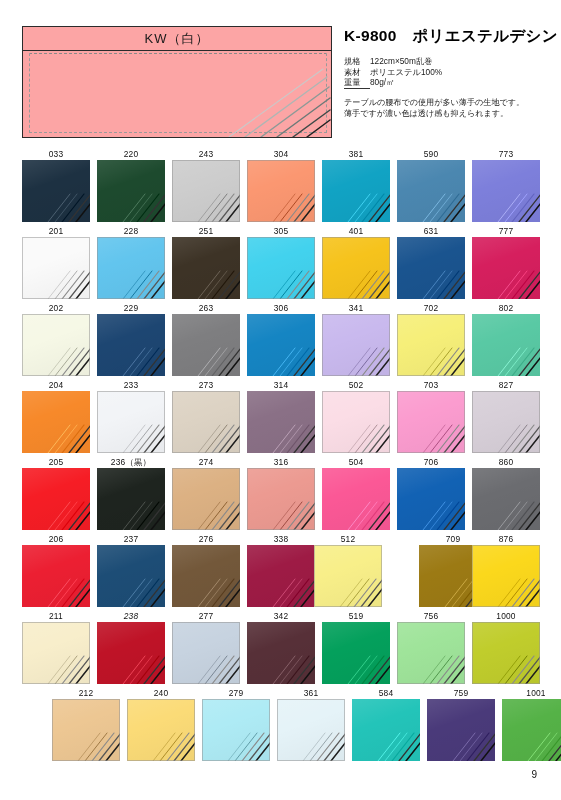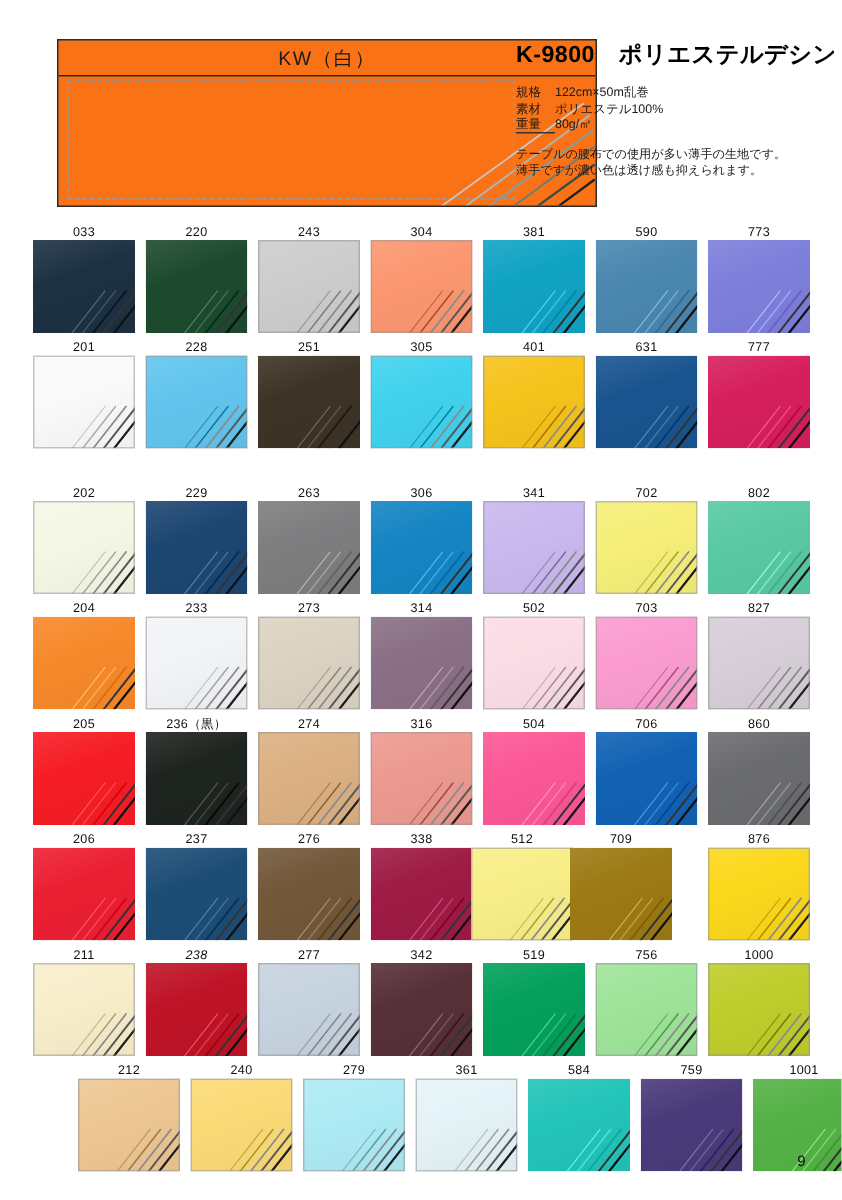--- a/index.html
+++ b/index.html
@@ -9,22 +9,22 @@
     font-family:"Liberation Sans","DejaVu Sans",sans-serif;
     color:#000;
     overflow:hidden;
     position:relative;
   }
   .page{position:relative;width:561px;height:800px;}
 
   
   .header{position:absolute;left:22px;top:26px;width:517px;height:112px;}
   .kw-box{
-    position:absolute;left:16px;top:0;width:360px;height:112px;
-    border:1px solid #2b2b2b;box-sizing:border-box;background:#f97316;
+    position:absolute;left:0;top:0;width:310px;height:112px;
+    border:1px solid #2b2b2b;box-sizing:border-box;background:#fca5a5;
     overflow:hidden;
   }
   .kw-title{
     position:absolute;left:0;top:3px;width:100%;
     text-align:center;font-size:13px;letter-spacing:1px;color:#1a1a1a;
   }
   .kw-rule{
     position:absolute;left:0;top:23px;width:100%;height:0;
     border-top:1px solid #2b2b2b;
   }
@@ -350,21 +350,21 @@
                 <line x1="2" y1="34" x2="24" y2="6" stroke="#ff5b9a" stroke-width="0.80" stroke-linecap="round"></line>
                 <line x1="9" y1="34" x2="31" y2="6" stroke="#f94281" stroke-width="0.98" stroke-linecap="round"></line>
                 <line x1="16" y1="34" x2="38" y2="6" stroke="#ba0342" stroke-width="1.16" stroke-linecap="round"></line>
                 <line x1="23" y1="34" x2="45" y2="6" stroke="#333333" stroke-width="1.34" stroke-linecap="round"></line>
                 <line x1="30" y1="34" x2="52" y2="6" stroke="#111111" stroke-width="1.52" stroke-linecap="round"></line>
               </svg>
             </div>
           </div>
         </div>
       </div>
-      <div class="row" style="height: 77px; margin-top: 20px;">
+      <div class="row" style="height: 77px;">
         <div class="cell" style="left: 0px; top: 0px;">
           <div class="cell-label">202</div>
           <div class="swatch-wrap">
             <div class="swatch">
               <div class="sw-fill" style="background: rgb(246, 248, 230);"></div>
               <div class="sw-sheen"></div>
               <svg class="sw-threads" viewBox="0 0 44 34">
                 <line x1="2" y1="34" x2="24" y2="6" stroke="#bfc1af" stroke-width="0.80" stroke-linecap="round"></line>
                 <line x1="9" y1="34" x2="31" y2="6" stroke="#a6a896" stroke-width="0.98" stroke-linecap="round"></line>
                 <line x1="16" y1="34" x2="38" y2="6" stroke="#8a8a8a" stroke-width="1.16" stroke-linecap="round"></line>
@@ -784,21 +784,21 @@
                 <line x1="2" y1="34" x2="24" y2="6" stroke="#c1b852" stroke-width="0.80" stroke-linecap="round"></line>
                 <line x1="9" y1="34" x2="31" y2="6" stroke="#a89f39" stroke-width="0.98" stroke-linecap="round"></line>
                 <line x1="16" y1="34" x2="38" y2="6" stroke="#8a8a8a" stroke-width="1.16" stroke-linecap="round"></line>
                 <line x1="23" y1="34" x2="45" y2="6" stroke="#575757" stroke-width="1.34" stroke-linecap="round"></line>
                 <line x1="30" y1="34" x2="52" y2="6" stroke="#1d1d1d" stroke-width="1.52" stroke-linecap="round"></line>
               </svg>
             </div>
             <div class="sw-border-light"></div>
           </div>
         </div>
-        <div class="cell" style="left: 358px; top: 0px;">
+        <div class="cell" style="left: 397px; top: 0px;">
           <div class="cell-label">709</div>
           <div class="swatch-wrap">
             <div class="swatch">
               <div class="sw-fill" style="background: rgb(156, 122, 20);"></div>
               <div class="sw-sheen"></div>
               <svg class="sw-threads" viewBox="0 0 44 34">
                 <line x1="2" y1="34" x2="24" y2="6" stroke="#d8b650" stroke-width="0.80" stroke-linecap="round"></line>
                 <line x1="9" y1="34" x2="31" y2="6" stroke="#bf9d37" stroke-width="0.98" stroke-linecap="round"></line>
                 <line x1="16" y1="34" x2="38" y2="6" stroke="#805e00" stroke-width="1.16" stroke-linecap="round"></line>
                 <line x1="23" y1="34" x2="45" y2="6" stroke="#333333" stroke-width="1.34" stroke-linecap="round"></line>

